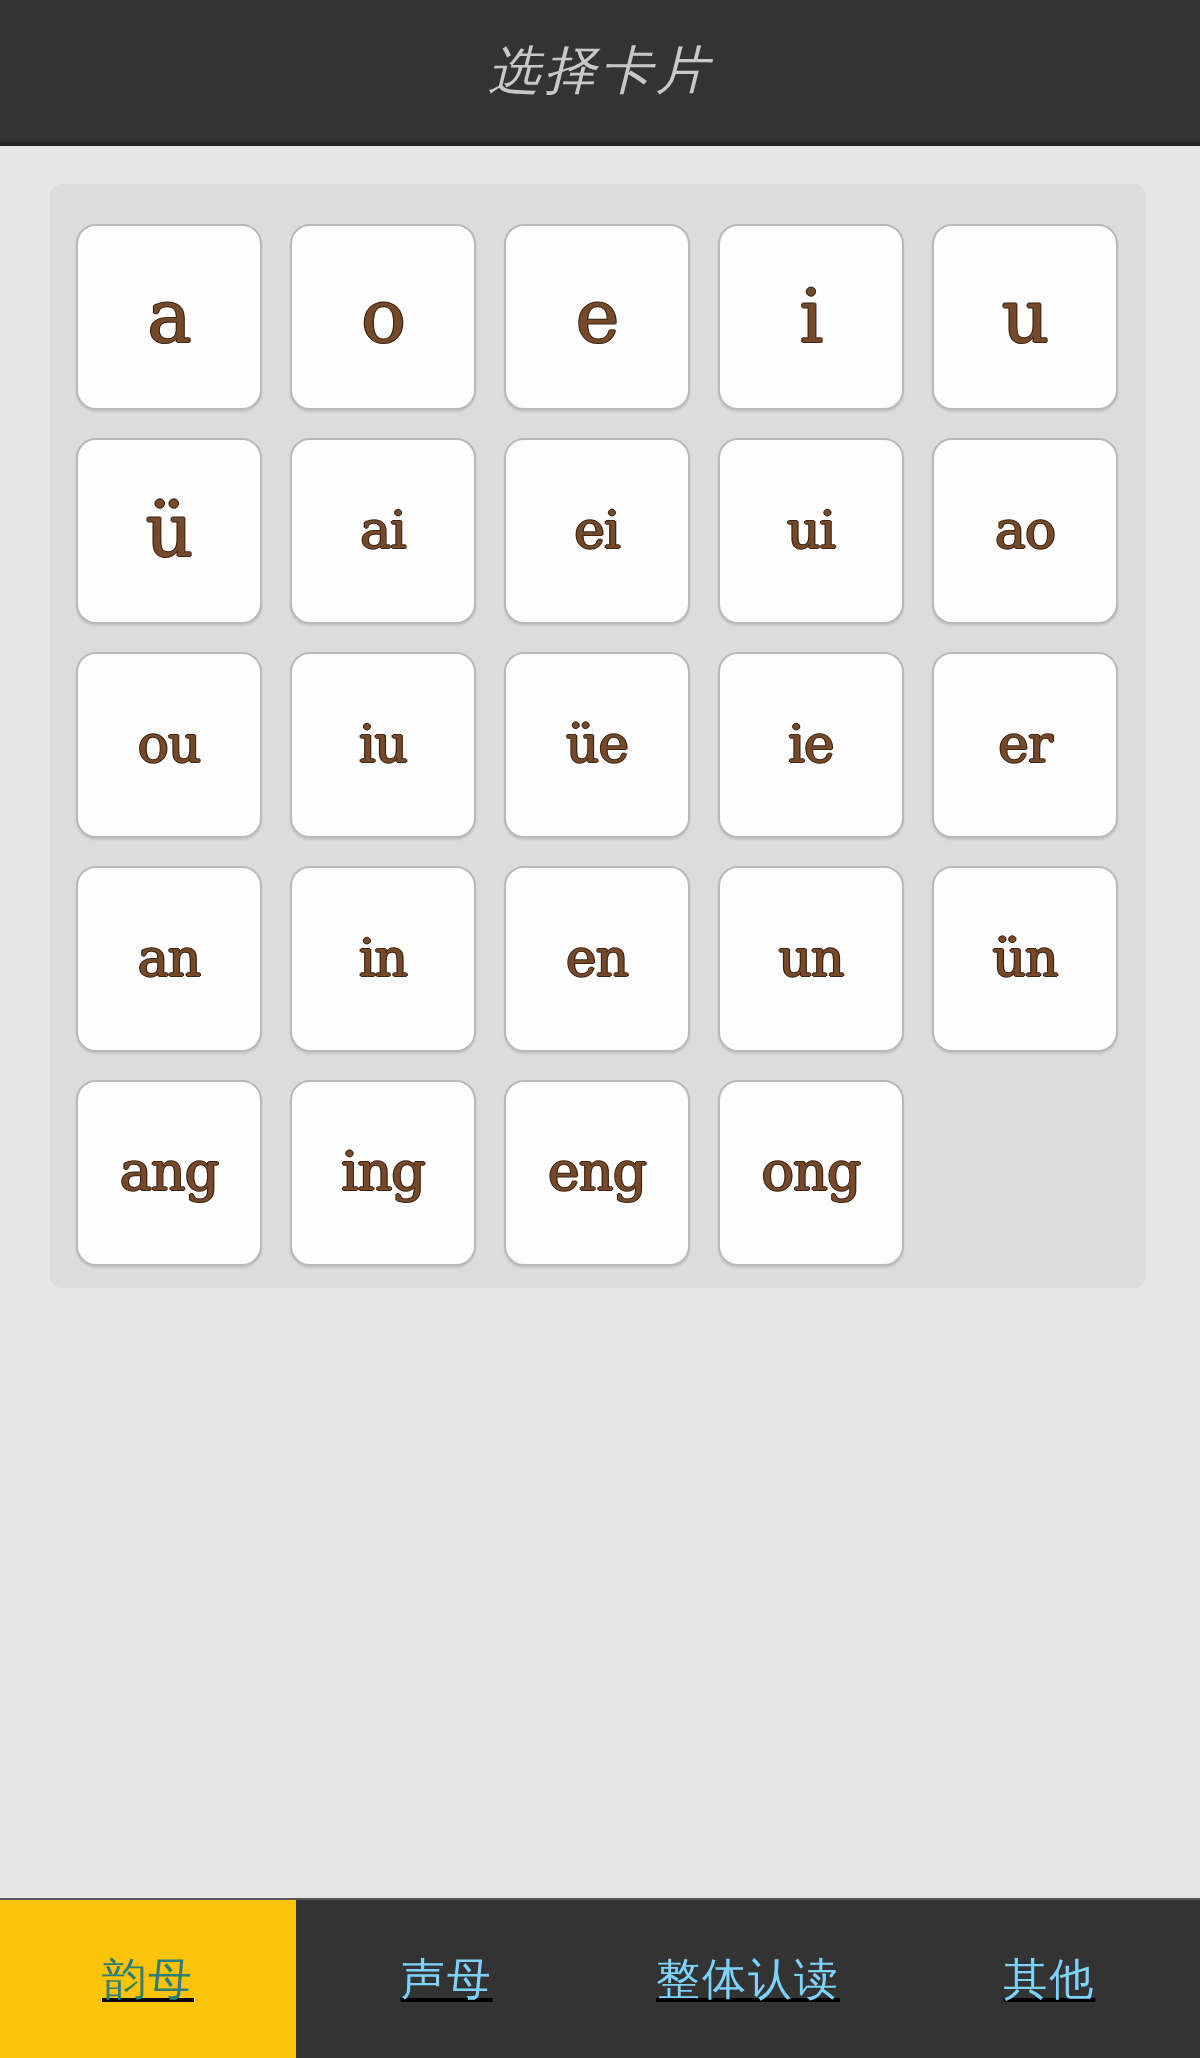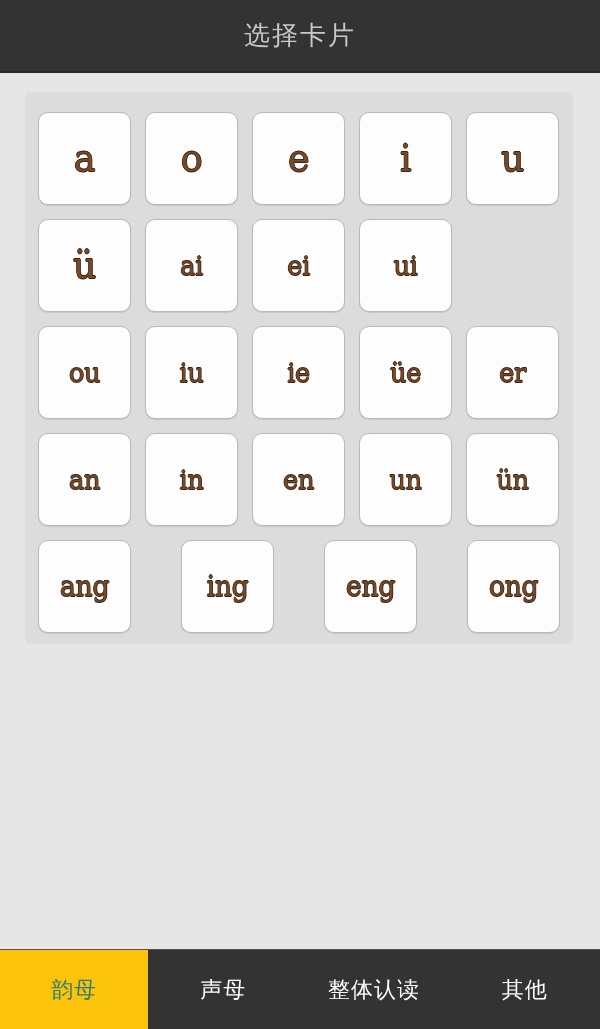--- a/index.html
+++ b/index.html
@@ -26,40 +26,41 @@
     border-bottom: 2px solid #262626;
     display: flex;
     align-items: center;
     justify-content: center;
   }
   #app-header .title {
     color: #c8c8c8;
     font-size: 26px;
     letter-spacing: 2px;
     font-weight: normal;
+    font-style: italic;
   }
 
   
   #card-panel {
     position: absolute;
     left: 25px;
     top: 92px;
     width: 548px;
     height: 552px;
     background: #dcdcdc;
     border-radius: 6px;
     padding: 20px 13px 20px 13px;
   }
 
   .card-row {
     display: flex;
     height: 93px;
     margin-bottom: 14px;
   }
-  .card-row:last-child { margin-bottom: 0; justify-content: space-between; }
+  .card-row:last-child { margin-bottom: 0; }
 
   .pinyin-card {
     width: 93px;
     height: 93px;
     margin-right: 14px;
     background: #fdfdfd;
     border: 1px solid #b9b9b9;
     border-radius: 10px;
     display: flex;
     align-items: center;
@@ -89,27 +90,28 @@
   
   #tab-bar {
     position: absolute;
     left: 0;
     bottom: 0;
     width: 600px;
     height: 80px;
     background: #333333;
     border-top: 1px solid #555555;
     display: flex;
+    text-decoration: underline;
   }
   .tab-item {
     height: 100%;
     display: flex;
     align-items: center;
     justify-content: center;
-    color: #ffffff;
+    color: #7dd3fc;
     font-size: 22px;
     letter-spacing: 1px;
     cursor: pointer;
     flex: 1 1 0;
   }
   .tab-item.active {
     background: #FBC40A;
     color: #2e7d78;
     flex: 0 0 148px;
   }
@@ -145,33 +147,36 @@
       </div>
       <div class="pinyin-card">
         <span class="glyph len2">ai</span>
       </div>
       <div class="pinyin-card">
         <span class="glyph len2">ei</span>
       </div>
       <div class="pinyin-card">
         <span class="glyph len2">ui</span>
       </div>
+      <div class="pinyin-card">
+        <span class="glyph len2">ao</span>
+      </div>
     </div>
     <div class="card-row">
       <div class="pinyin-card">
         <span class="glyph len2">ou</span>
       </div>
       <div class="pinyin-card">
         <span class="glyph len2">iu</span>
       </div>
       <div class="pinyin-card">
+        <span class="glyph len2">üe</span>
+      </div>
+      <div class="pinyin-card">
         <span class="glyph len2">ie</span>
-      </div>
-      <div class="pinyin-card">
-        <span class="glyph len2">üe</span>
       </div>
       <div class="pinyin-card">
         <span class="glyph len2">er</span>
       </div>
     </div>
     <div class="card-row">
       <div class="pinyin-card">
         <span class="glyph len2">an</span>
       </div>
       <div class="pinyin-card">

